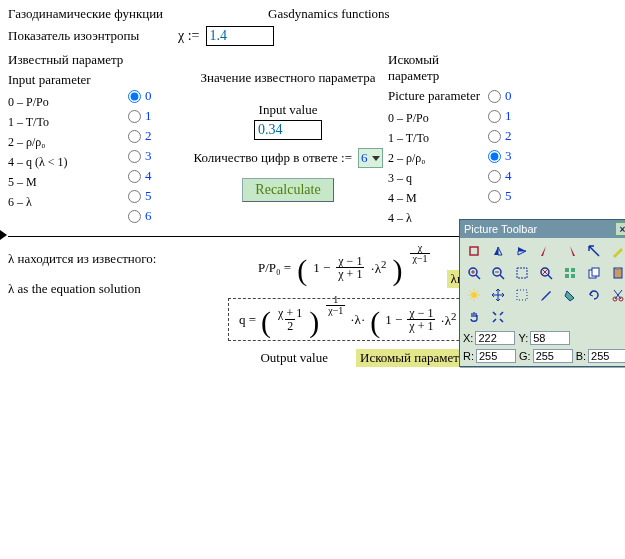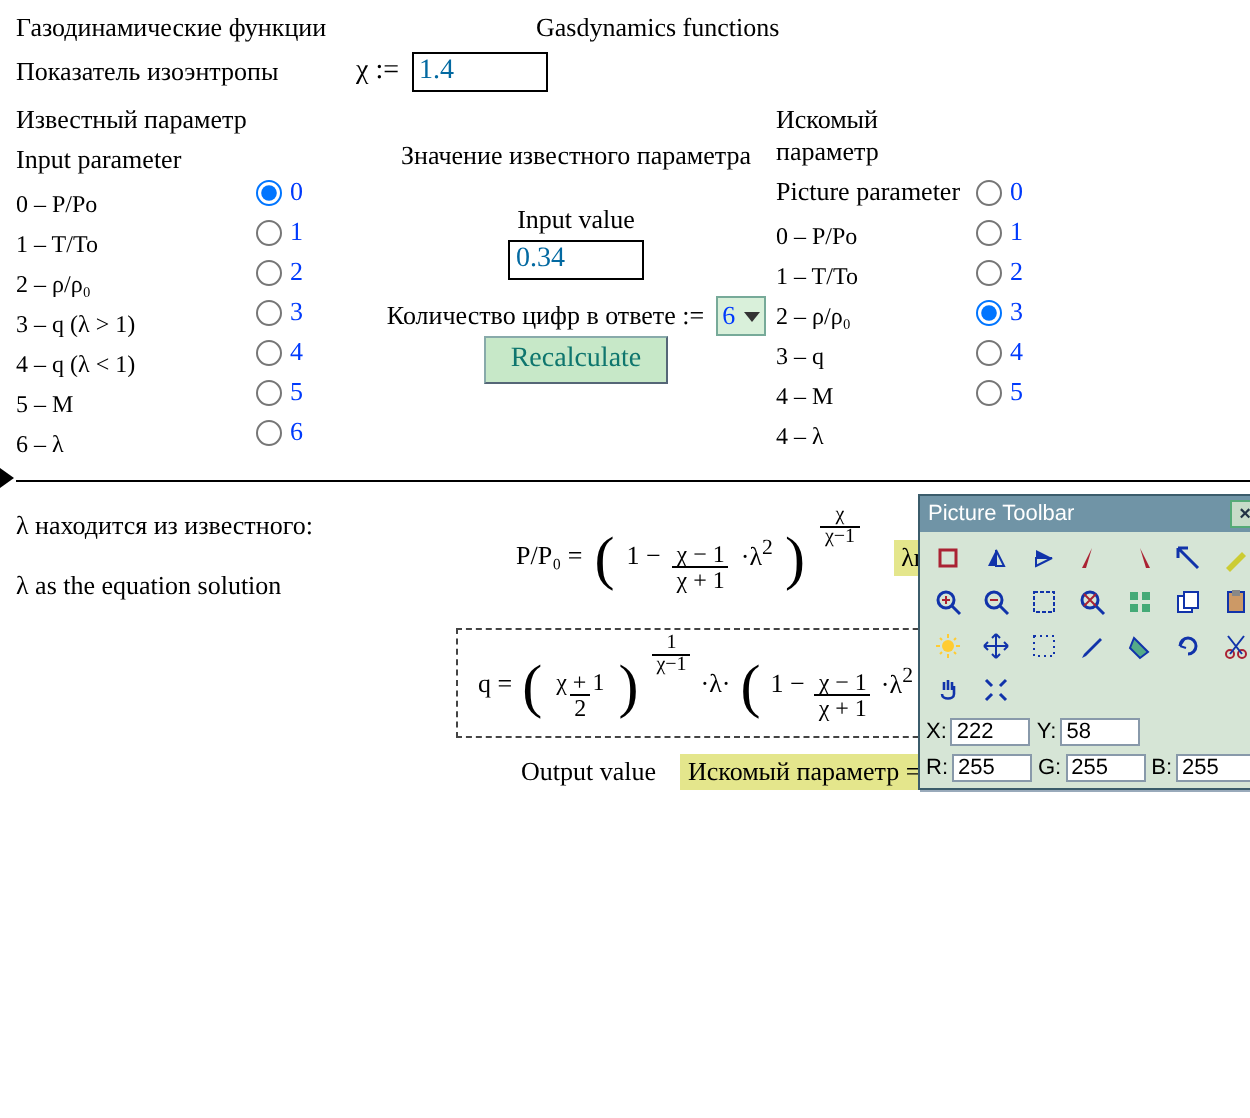--- a/index.html
+++ b/index.html
@@ -48,54 +48,54 @@
     display:inline-flex; align-items:center;
     border:1px solid #7a9; background:#d9f0da; color:#003afc;
     padding:1px 2px; font-size:13px;
   }
   .drop .caret {
     margin-left:4px; width:0;height:0;
     border-left:4px solid transparent;border-right:4px solid transparent;
     border-top:5px solid #333;
   }
   .btn-recalc {
-    display:inline-block; 
-    background:#c7e8c8; color:#0f766e;
+    display:inline-block; margin-top:10px;
+    background:#c7e8c8; color:#4d7c0f;
     border:1px solid #8aa; border-right-color:#567; border-bottom-color:#567;
     padding:3px 12px; font-family:"Times New Roman",serif; font-size:14px;
     cursor:pointer;
   }
   .divider { border:0; border-top:1px solid #000; margin:8px 0 14px 0; }
   .tri-left {
     position:absolute; left:0; margin-top:-21px;
     width:0;height:0;border-top:5px solid transparent;border-bottom:5px solid transparent;
     border-left:7px solid #000;
   }
   .lower { display:flex; }
   .lower-left { width: 220px; font-size:13px; }
   .lower-left .line { margin-bottom: 14px; }
   .formula-area { flex:1; position:relative; }
   .formula { font-family: Georgia, "Times New Roman", serif; font-size:13px; color:#000;}
   .formula.top { margin:4px 0 18px 30px; display:flex; align-items:center; gap:6px;}
-  .frac { display:inline-flex; flex-direction:column; align-items:center; font-size:12px; line-height:1;margin-top:12px;}
+  .frac { display:inline-flex; flex-direction:column; align-items:center; font-size:12px; line-height:1;}
   .frac .num { padding:0 2px;}
   .frac .den { border-top:1px solid #000; padding:0 2px;}
   .supfrac { display:inline-flex; flex-direction:column; align-items:center; font-size:10px; line-height:1; transform:translateY(-14px); margin-left:2px;}
   .supfrac .num{padding:0 2px;}
   .supfrac .den{border-top:1px solid #000;padding:0 2px;}
   .paren-l,.paren-r{ font-size:30px; line-height:0.6; font-family:Georgia,serif; position:relative; top:2px;}
   .boxed {
     border:1px dashed #444; padding:8px 10px; display:inline-flex; align-items:center; gap:5px;
     margin-left:0px;
   }
   .hl { background:#e4e68c; padding:1px 4px; display:inline-block;}
   .lambda-box { position:absolute; right:28px; top:270px; font-size:13px;}
   .lambda-box div{ margin-bottom:2px;}
   .output-row { margin-top:8px; display:flex; align-items:center;}
-  .output-row .lblcol{ width:320px; text-align:right; padding-right:12px;}
+  .output-row .lblcol{ width:320px; text-align:right; padding-right:28px;}
   
   .toolbar {
     position:absolute; right:6px; bottom:6px;
     width:174px; background:#d6e5d6;
     border:1px solid #3b5c6b; font-family:Tahoma,Arial,sans-serif; font-size:11px;
     box-shadow:1px 1px 0 #9ab;
   }
   .toolbar-title {
     background:#7094a6; color:#fff; display:flex; align-items:center;
     padding:2px 4px; justify-content:space-between;
@@ -135,21 +135,20 @@
 </div>
 
 <div class="mid-row">
 
   <div class="col col-labels">
     <div class="heading">Известный параметр</div>
     <div class="heading">Input parameter</div>
     <div class="opt-label">0 – P/Po</div>
     <div class="opt-label">1 – T/To</div>
     <div class="opt-label">2 – ρ/ρ₀</div>
-    <div class="opt-label">3 – q  (λ &gt; 1)</div>
     <div class="opt-label">4 – q  (λ &lt; 1)</div>
     <div class="opt-label">5 – M</div>
     <div class="opt-label">6 – λ</div>
   </div>
 
   <div class="col col-radios">
     <div style="height:34px"></div>
     <label class="radio-line">
         <input type="radio" name="in" checked="" style="">
         <span>0</span>

